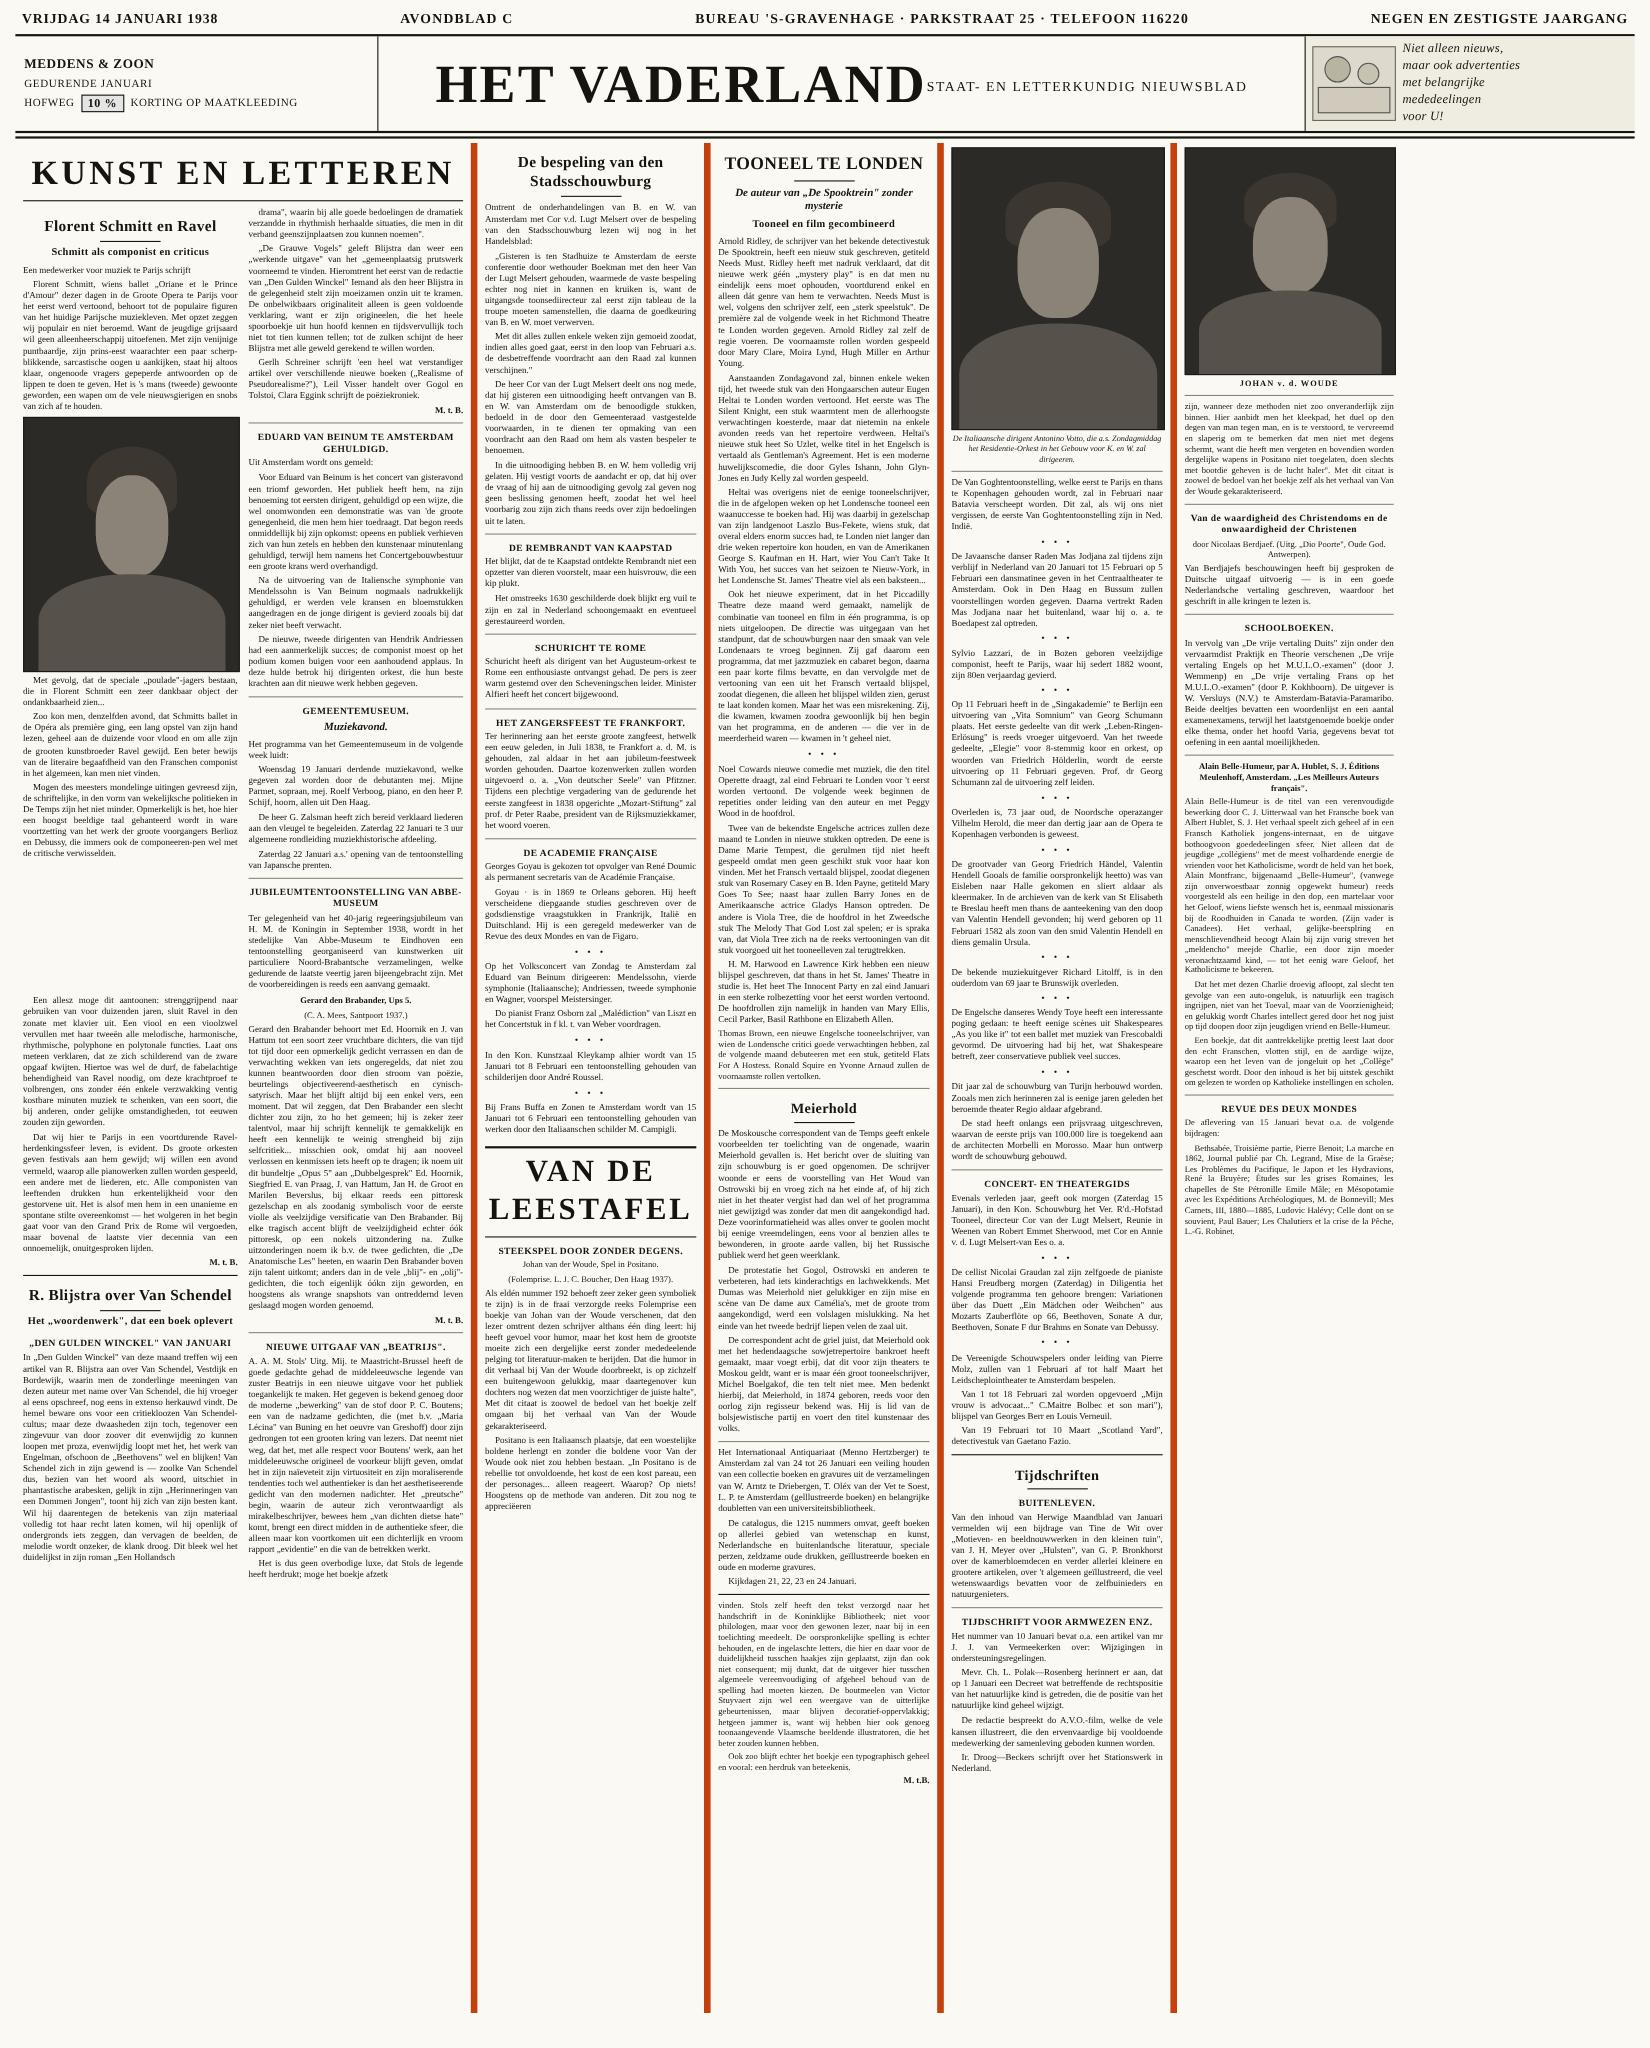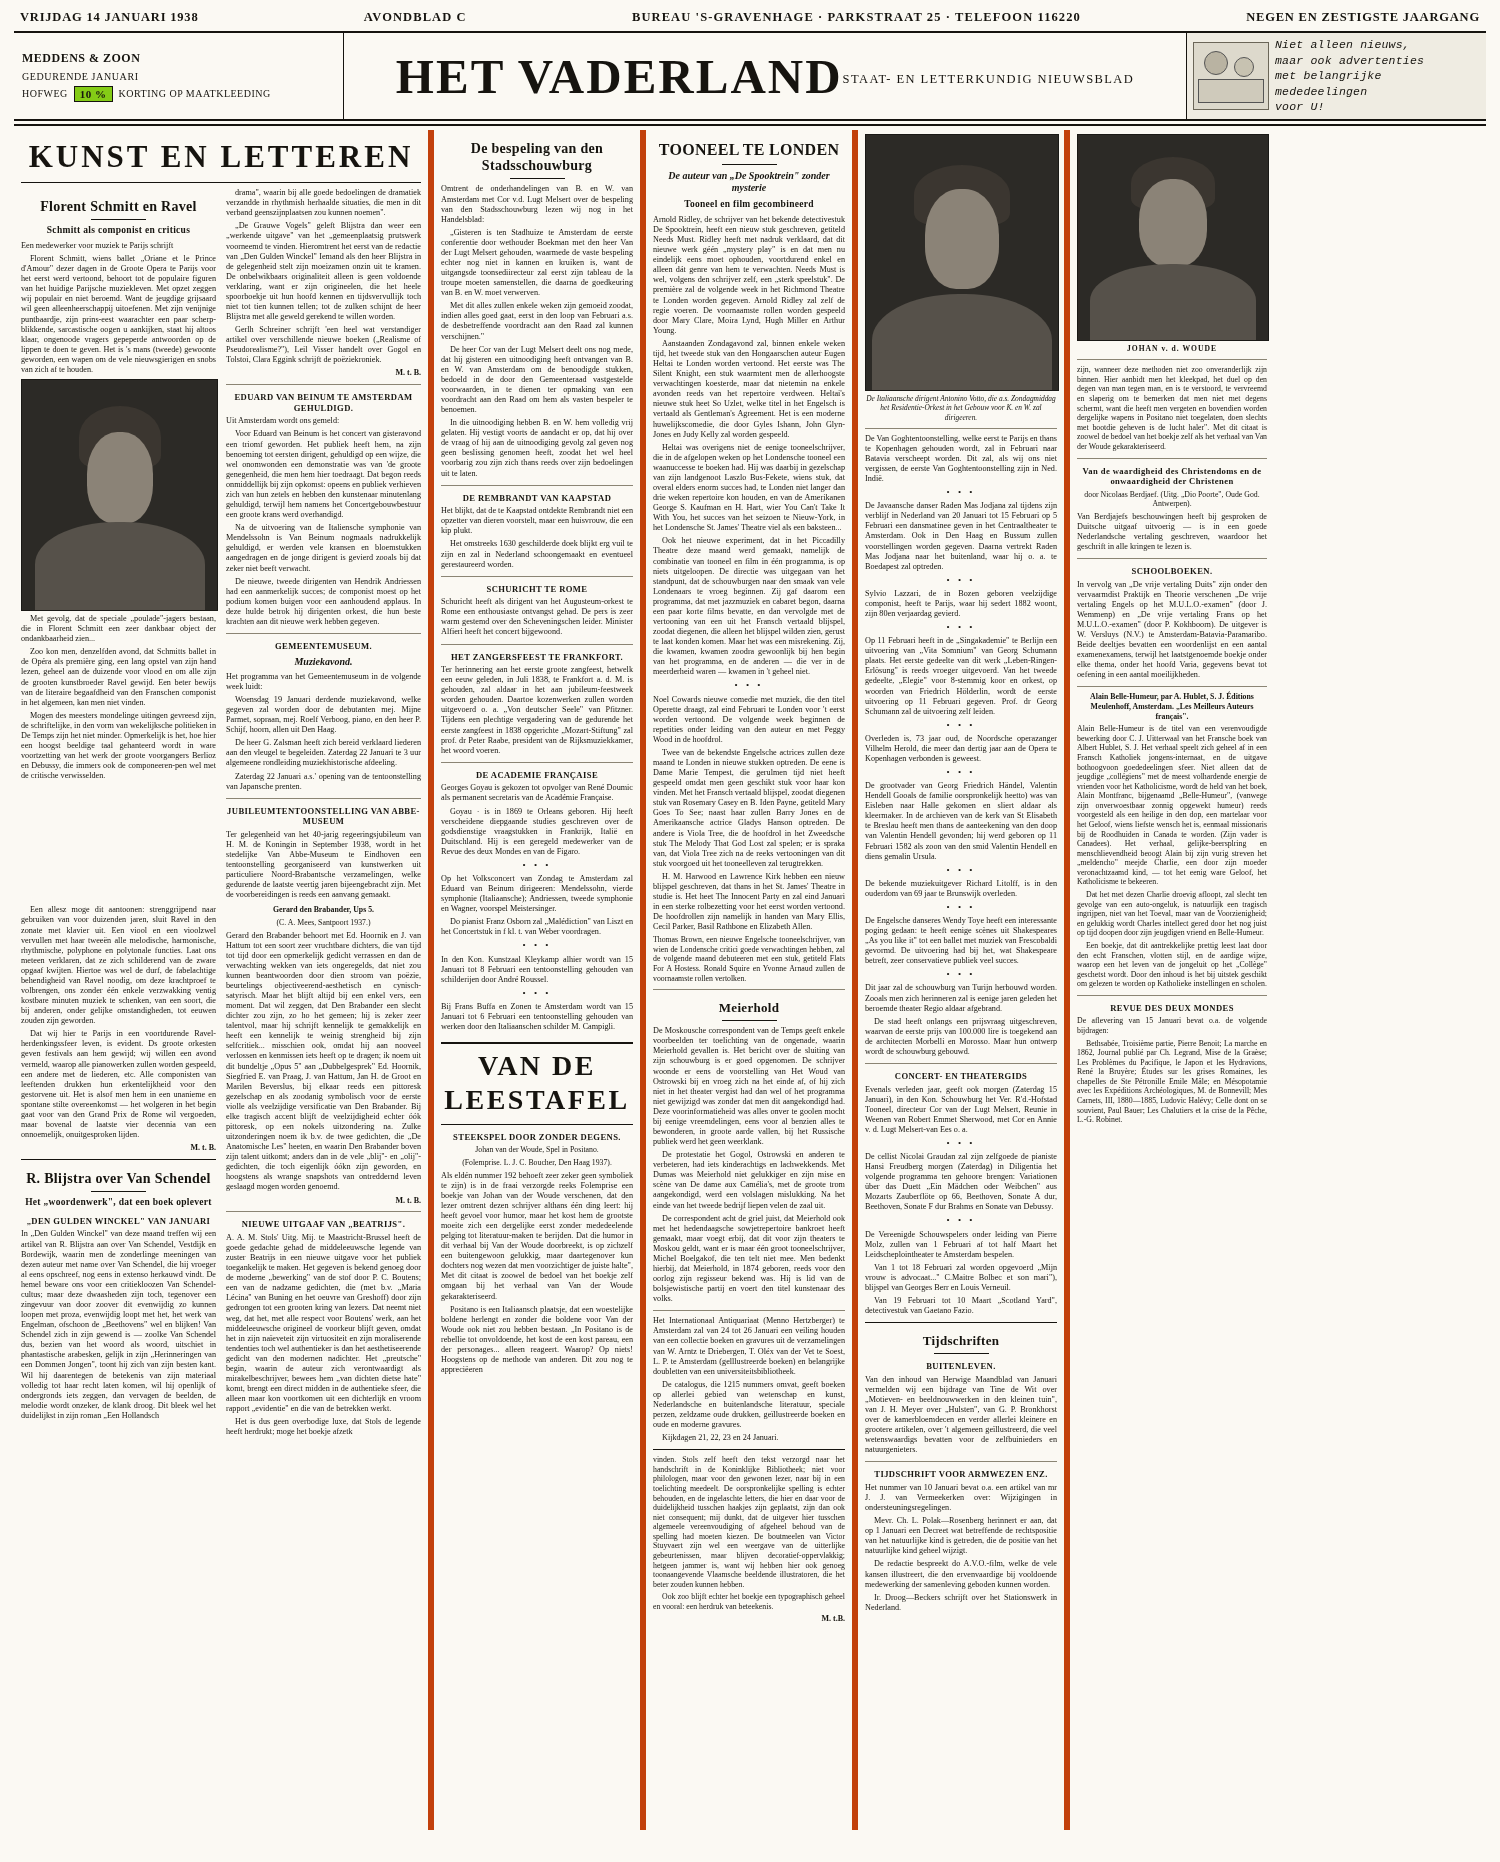--- a/index.html
+++ b/index.html
@@ -31,21 +31,21 @@
     height:86px;margin-top:2px;
   }
   .mh-left{
     width:330px;border-right:1px solid #16140f;
     padding:6px 8px;box-sizing:border-box;
     display:flex;flex-direction:column;justify-content:center;
   }
   .mh-left .adv-title{font-size:12px;font-weight:bold;letter-spacing:.5px;}
   .mh-left .adv-sub{font-size:10px;letter-spacing:.6px;margin-top:5px;}
   .mh-left .adv-row{display:flex;align-items:center;gap:6px;margin-top:4px;font-size:10px;letter-spacing:.5px;}
-  .pctbox{border:1px solid #16140f;padding:1px 5px;font-size:11px;font-weight:bold;background:#84cc16;}
+  .pctbox{border:1px solid #16140f;padding:1px 5px;font-size:11px;font-weight:bold;background:#e5e5e5;}
   .mh-center{
     flex:1;display:flex;flex-direction:row;align-items:center;justify-content:center;
   }
   .mh-center .title{
     font-family:"Liberation Serif", serif;
     font-weight:bold;font-size:49px;letter-spacing:2px;line-height:1;
     text-align:center;
   }
   .mh-center .subtitle{
     font-size:12.5px;letter-spacing:1.4px;margin-top:7px;text-align:center;
@@ -64,21 +64,21 @@
     background:#b9b3a2;border:1px solid #555;
   }
   .mh-right .ad-art .fig2{
     position:absolute;left:40px;top:14px;width:18px;height:18px;border-radius:50%;
     background:#c7c2b1;border:1px solid #555;
   }
   .mh-right .ad-art .base{
     position:absolute;left:4px;bottom:6px;width:64px;height:22px;background:#cfcabb;border:1px solid #555;
   }
   .mh-right .ad-text{
-    font-family:Liberation Mono, monospace;
+    font-family:Liberation Serif, serif;
     font-size:11.5px;font-style:italic;line-height:1.35;letter-spacing:.2px;
   }
   .mh-right .ad-text div{white-space:nowrap;}
   
   .body-rule{border-top:2px solid #16140f;margin-top:3px;}
   .columns{
     display:flex;
     margin-top:4px;
     height:1700px;
     align-items:stretch;

